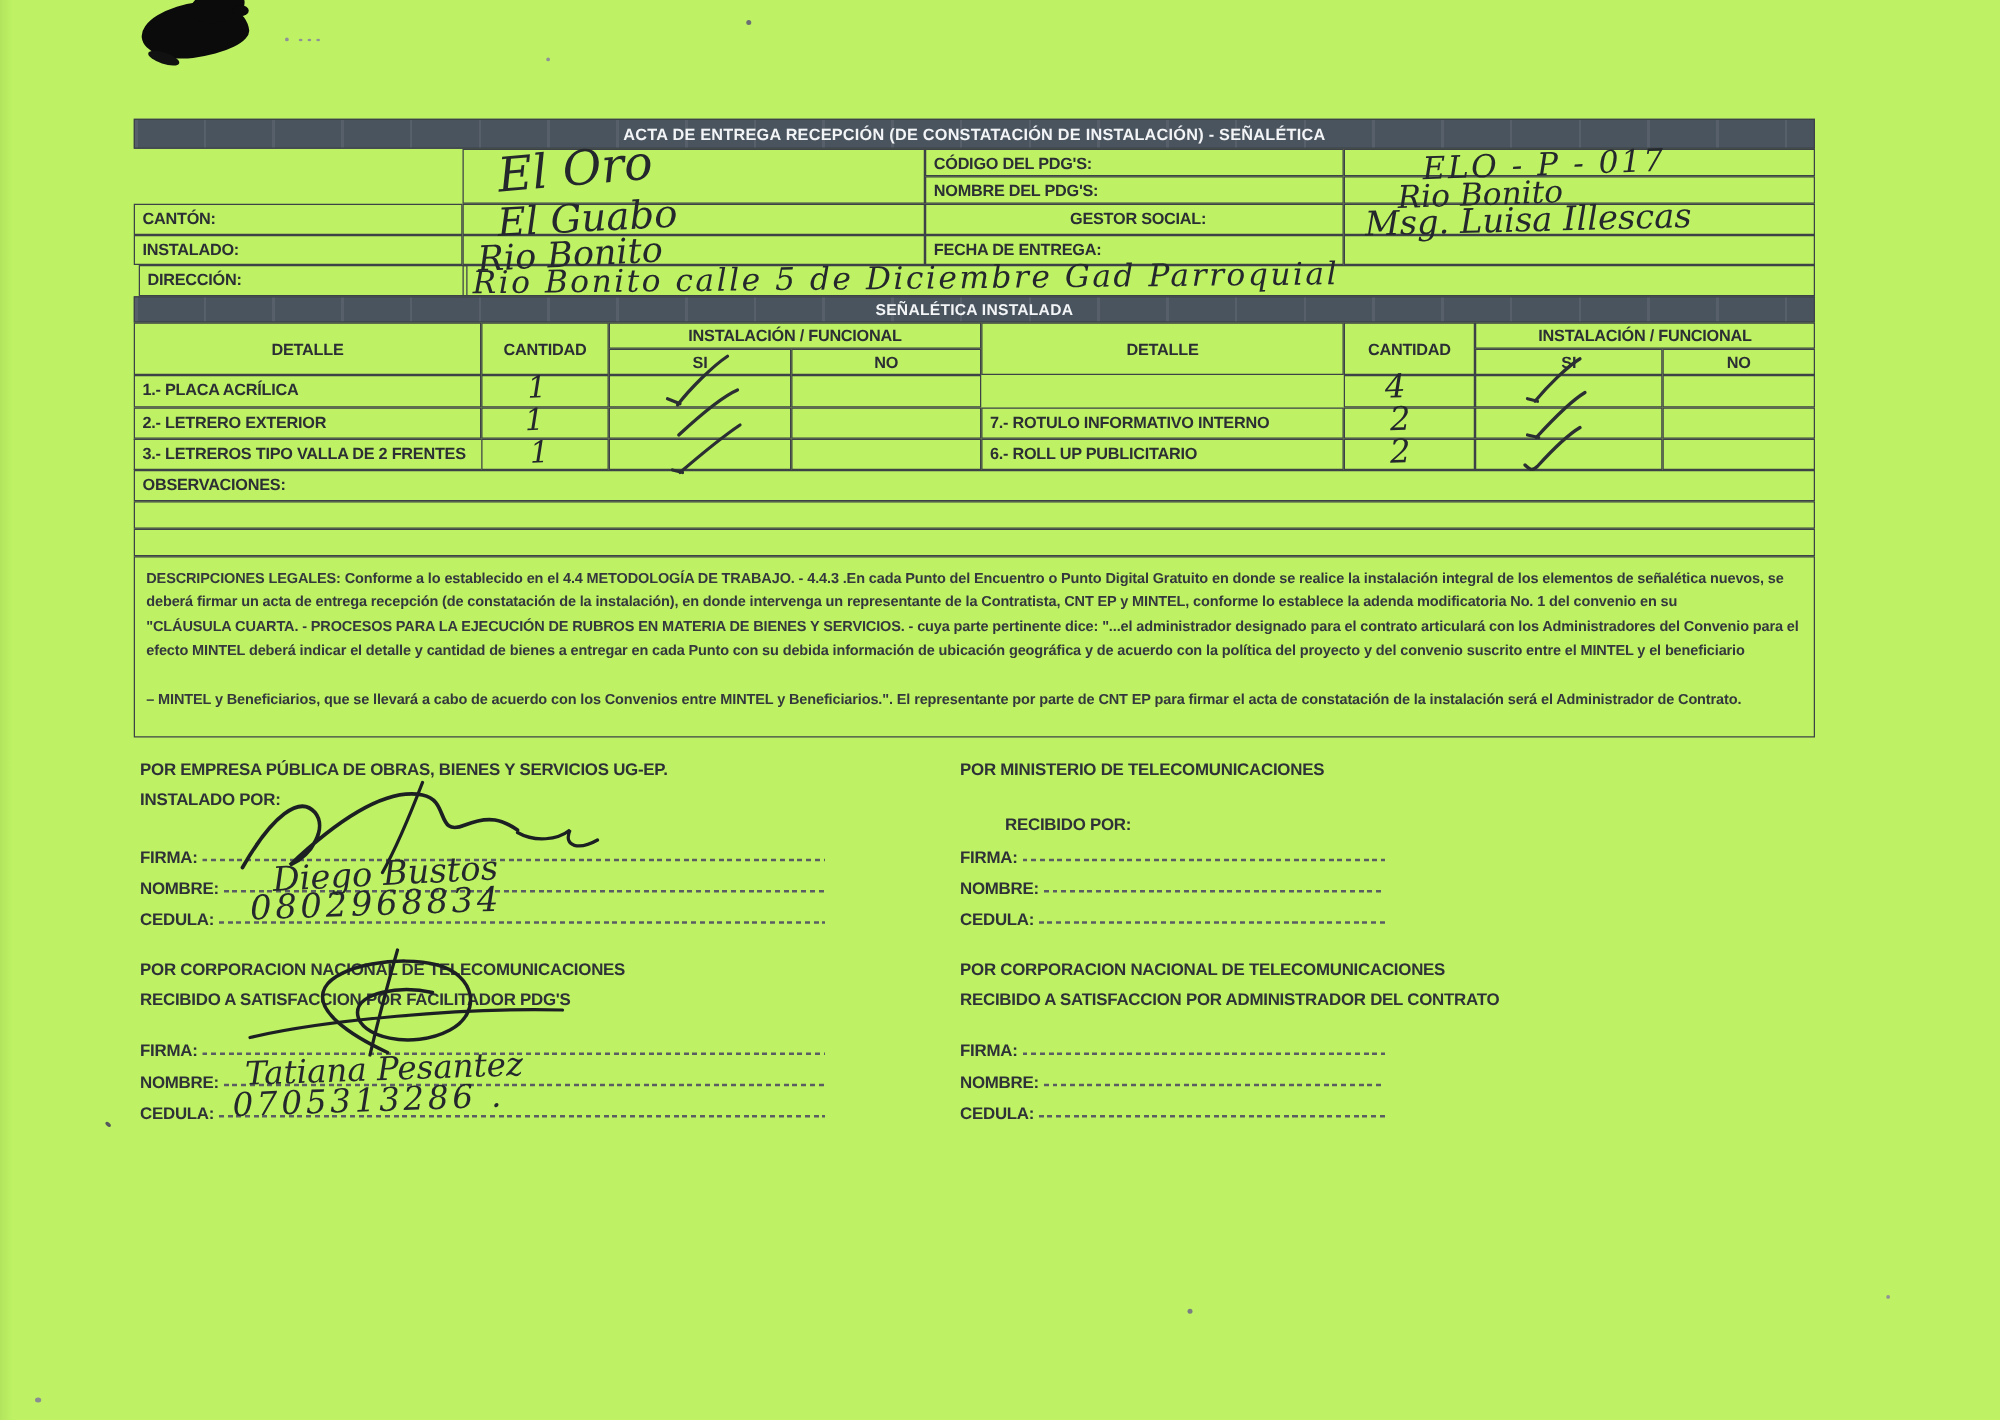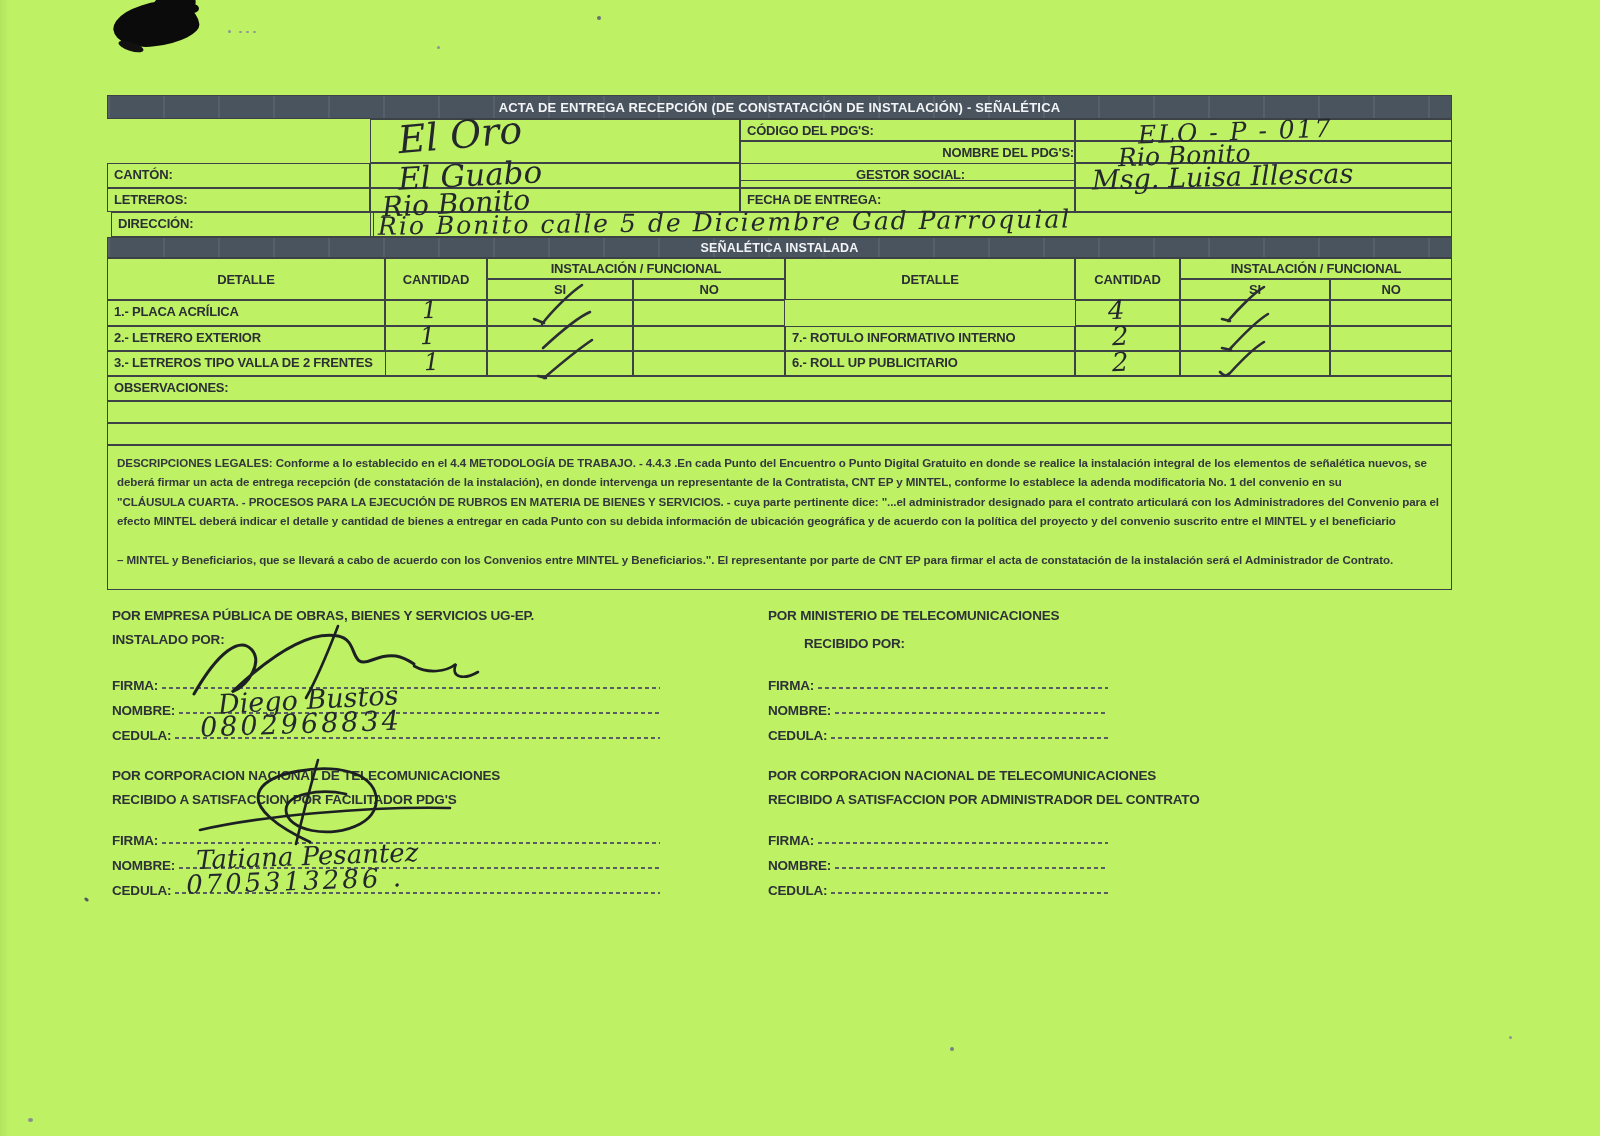--- a/index.html
+++ b/index.html
@@ -48,28 +48,28 @@
 
   <div style="position:absolute;left:107px;top:95px;width:1345px;height:495px;">
 
     <div class="cell bar" style="left:0;top:0;width:1345px;height:24px;">
       <span style="position:relative;z-index:1;">ACTA DE ENTREGA RECEPCIÓN (DE CONSTATACIÓN DE INSTALACIÓN) - SEÑALÉTICA</span>
     </div>
 
     <div class="cell" style="left:263px;top:24px;width:370px;height:44px;"></div>
     <div class="cell lbl" style="left:0;top:68px;width:263px;height:25px;">CANTÓN:</div>
     <div class="cell" style="left:263px;top:68px;width:370px;height:25px;"></div>
-    <div class="cell lbl" style="left:0;top:93px;width:263px;height:24px;">LETREROS:</div>
+    <div class="cell lbl" style="left:0;top:93px;width:263px;height:24px;">INSTALADO:</div>
     <div class="cell" style="left:263px;top:93px;width:370px;height:24px;"></div>
     <div class="cell lbl" style="left:4px;top:117px;width:263px;height:25px;">DIRECCIÓN:</div>
     <div class="cell" style="left:263px;top:117px;width:1082px;height:25px;"></div>
 
     <div class="cell lbl" style="left:633px;top:24px;width:335px;height:22px;">CÓDIGO DEL PDG'S:</div>
     <div class="cell" style="left:968px;top:24px;width:377px;height:22px;"></div>
-    <div class="cell lbl" style="left:633px;top:46px;width:335px;height:40px;text-align:right;">NOMBRE DEL PDG'S:</div>
+    <div class="cell lbl" style="left:633px;top:46px;width:335px;height:22px;">NOMBRE DEL PDG'S:</div>
     <div class="cell" style="left:968px;top:46px;width:377px;height:22px;"></div>
     <div class="cell lbl" style="left:633px;top:68px;width:335px;height:25px;text-align:center;">GESTOR SOCIAL:</div>
     <div class="cell" style="left:968px;top:68px;width:377px;height:25px;"></div>
     <div class="cell lbl" style="left:633px;top:93px;width:335px;height:24px;">FECHA DE ENTREGA:</div>
     <div class="cell" style="left:968px;top:93px;width:377px;height:24px;"></div>
 
     <div class="cell bar" style="left:0;top:142px;width:1345px;height:21px;font-size:12.5px;">
       <span style="position:relative;z-index:1;">SEÑALÉTICA INSTALADA</span>
     </div>
 
@@ -177,21 +177,21 @@
       <div class="dash" style="flex:1;"></div>
   </div>
   <svg style="left:188px;top:622px;" width="360" height="80" viewBox="0 0 360 80">
     <path d="M6 72 C30 30 52 14 64 28 C74 40 62 62 44 70 C80 36 120 8 150 14 C172 18 160 48 184 38 C204 30 214 34 226 42" stroke="#1d2023" stroke-width="3" fill="none" stroke-linecap="round"></path>
     <path d="M150 4 C140 30 128 58 118 76 M226 44 C240 52 258 50 268 42 C262 56 276 58 290 50" stroke="#1d2023" stroke-width="2.6" fill="none" stroke-linecap="round"></path>
   </svg>
   <div class="hand" style="left:218px;top:686px;font-size:27px;transform:rotate(-3deg);">Diego Bustos</div>
   <div class="hand" style="left:200px;top:710px;font-size:27px;letter-spacing:3px;transform:rotate(-2deg);">0802968834</div>
 
   <div class="sigtitle" style="left:768px;top:608px;">POR MINISTERIO DE TELECOMUNICACIONES</div>
-  <div class="sigtitle" style="left:768px;top:636px;padding-left:36px;">RECIBIDO POR:</div>
+  <div class="sigtitle" style="left:768px;top:652px;padding-left:36px;">RECIBIDO POR:</div>
   <div class="sigrow" style="left:768px;top:678px;width:340px;">
     <span class="slabel">FIRMA:</span>
       <div class="dash" style="flex:1;"></div>
   </div>
   <div class="sigrow" style="left:768px;top:703px;width:340px;">
     <span class="slabel">NOMBRE:</span>
       <div class="dash" style="flex:1;"></div>
   </div>
   <div class="sigrow" style="left:768px;top:728px;width:340px;">
     <span class="slabel">CEDULA:</span>

